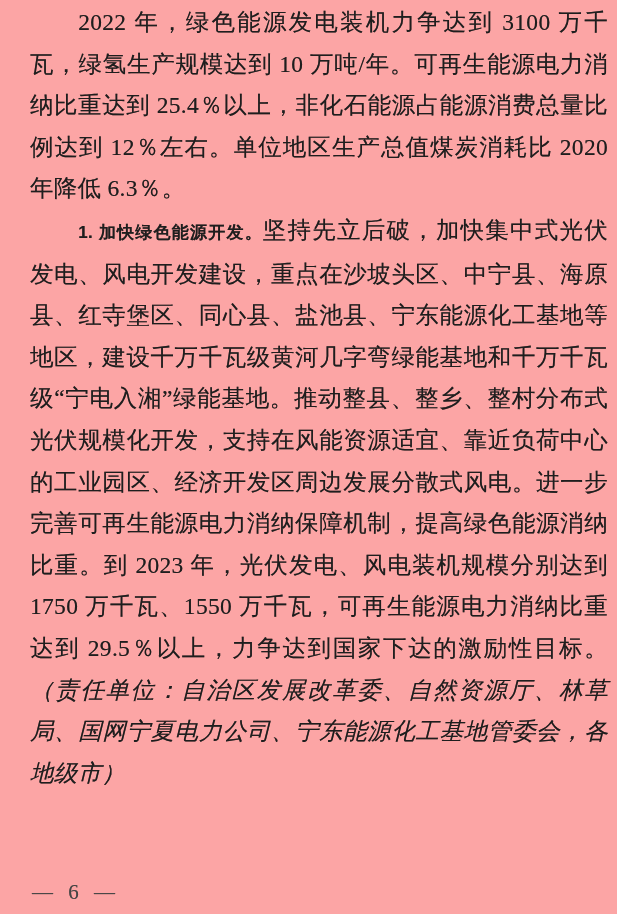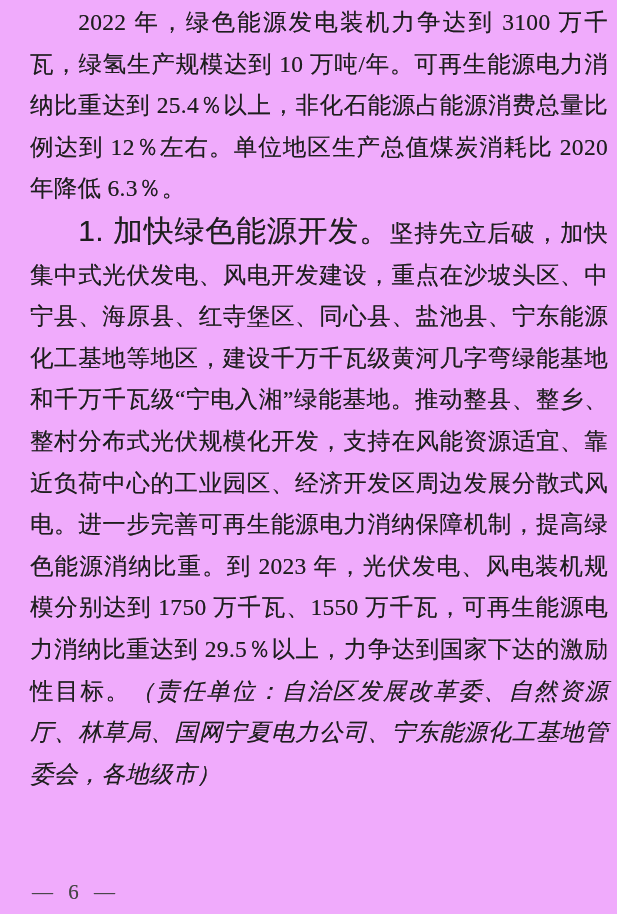--- a/index.html
+++ b/index.html
@@ -5,21 +5,21 @@
   html, body {
     margin: 0;
     padding: 0;
     background: #e8e8e8;
   }
   .page {
     position: relative;
     width: 617px;
     height: 914px;
     margin: 0 auto;
-    background: #f0abfc;
+    background: #fca5a5;
     overflow: hidden;
     font-family: "Liberation Serif", "DejaVu Serif", serif;
     color: #1e1e1e;
   }
   .body-text {
     position: absolute;
     left: 30px;
     top: 2px;
     width: 578px;
     font-size: 23.5px;
@@ -31,22 +31,22 @@
   }
   .para {
     margin: 0;
     text-indent: 2.05em;
   }
   .seg-normal {
     font-weight: normal;
   }
   .seg-heading-bold {
     font-family: "Liberation Sans", "DejaVu Sans", sans-serif;
-    font-weight: 400;
-    font-size: 30px;
+    font-weight: 700;
+    font-size: 17px;
   }
   .seg-kaiti {
     font-style: italic;
   }
   .page-footer {
     position: absolute;
     left: 32px;
     bottom: 9px;
     font-size: 21px;
     color: #454545;

